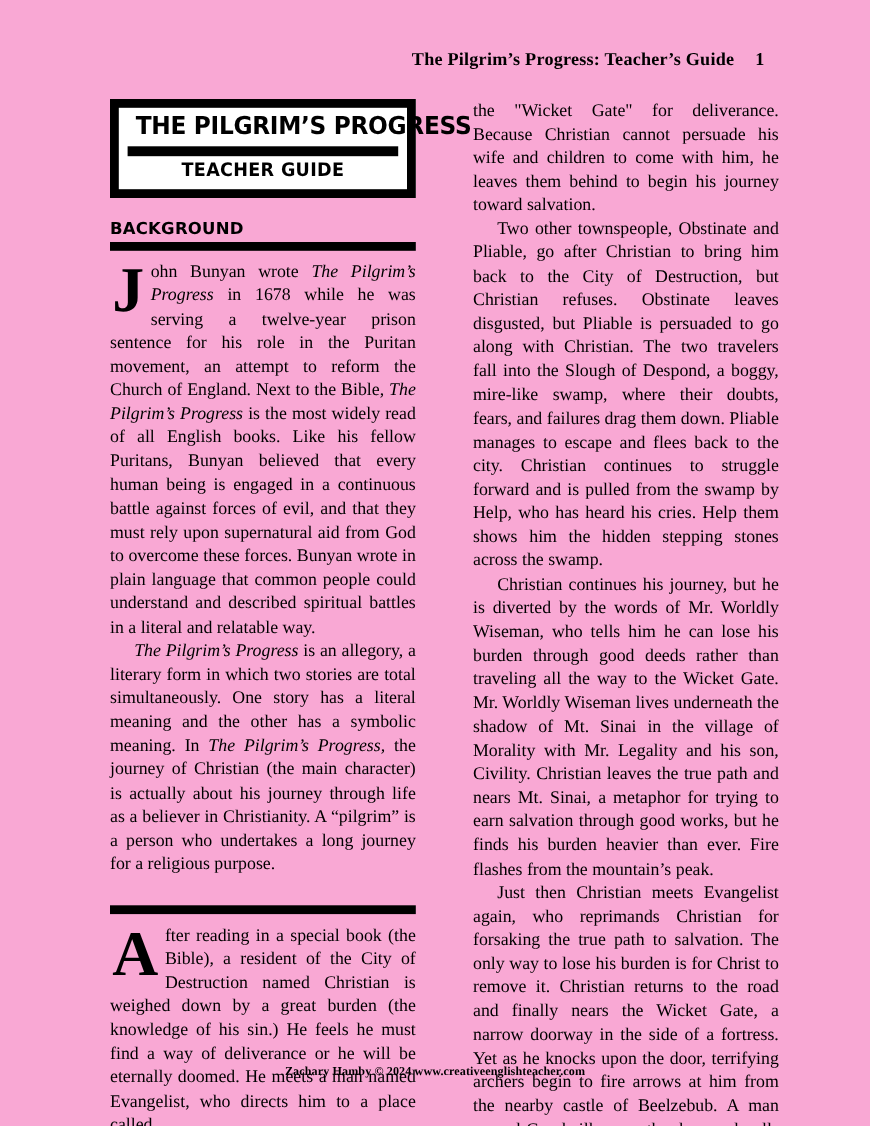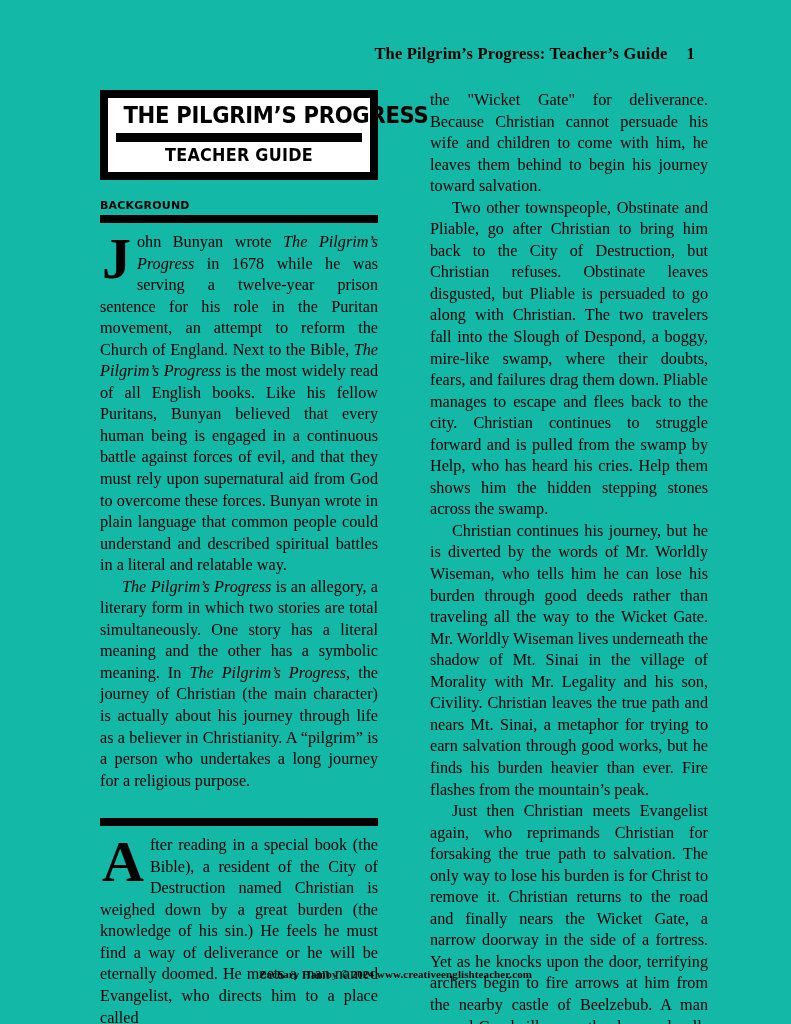--- a/index.html
+++ b/index.html
@@ -4,21 +4,21 @@
 <style>
   html, body {
     margin: 0;
     padding: 0;
     background: #ffffff;
   }
   .page {
     position: relative;
     width: 791px;
     height: 1024px;
-    background: #14b8a6;
+    background: #f9a8d4;
     overflow: hidden;
     font-family: "Liberation Serif", "DejaVu Serif", serif;
     color: #000000;
   }
 
   
   .running-header {
     position: absolute;
     left: 96px;
     right: 96px;
@@ -87,21 +87,21 @@
     transform: scaleX(0.94);
   }
 
   
   .section {
     margin-top: 4px;
   }
   .section-title {
     font-family: "DejaVu Sans", "Liberation Sans", sans-serif;
     font-weight: bold;
-    font-size: 11px;
+    font-size: 15px;
     letter-spacing: 0.2px;
     line-height: 1.15;
     margin-bottom: 2px;
   }
   .section-rule {
     height: 8px;
     background: #000000;
     margin-bottom: 9px;
   }
 

